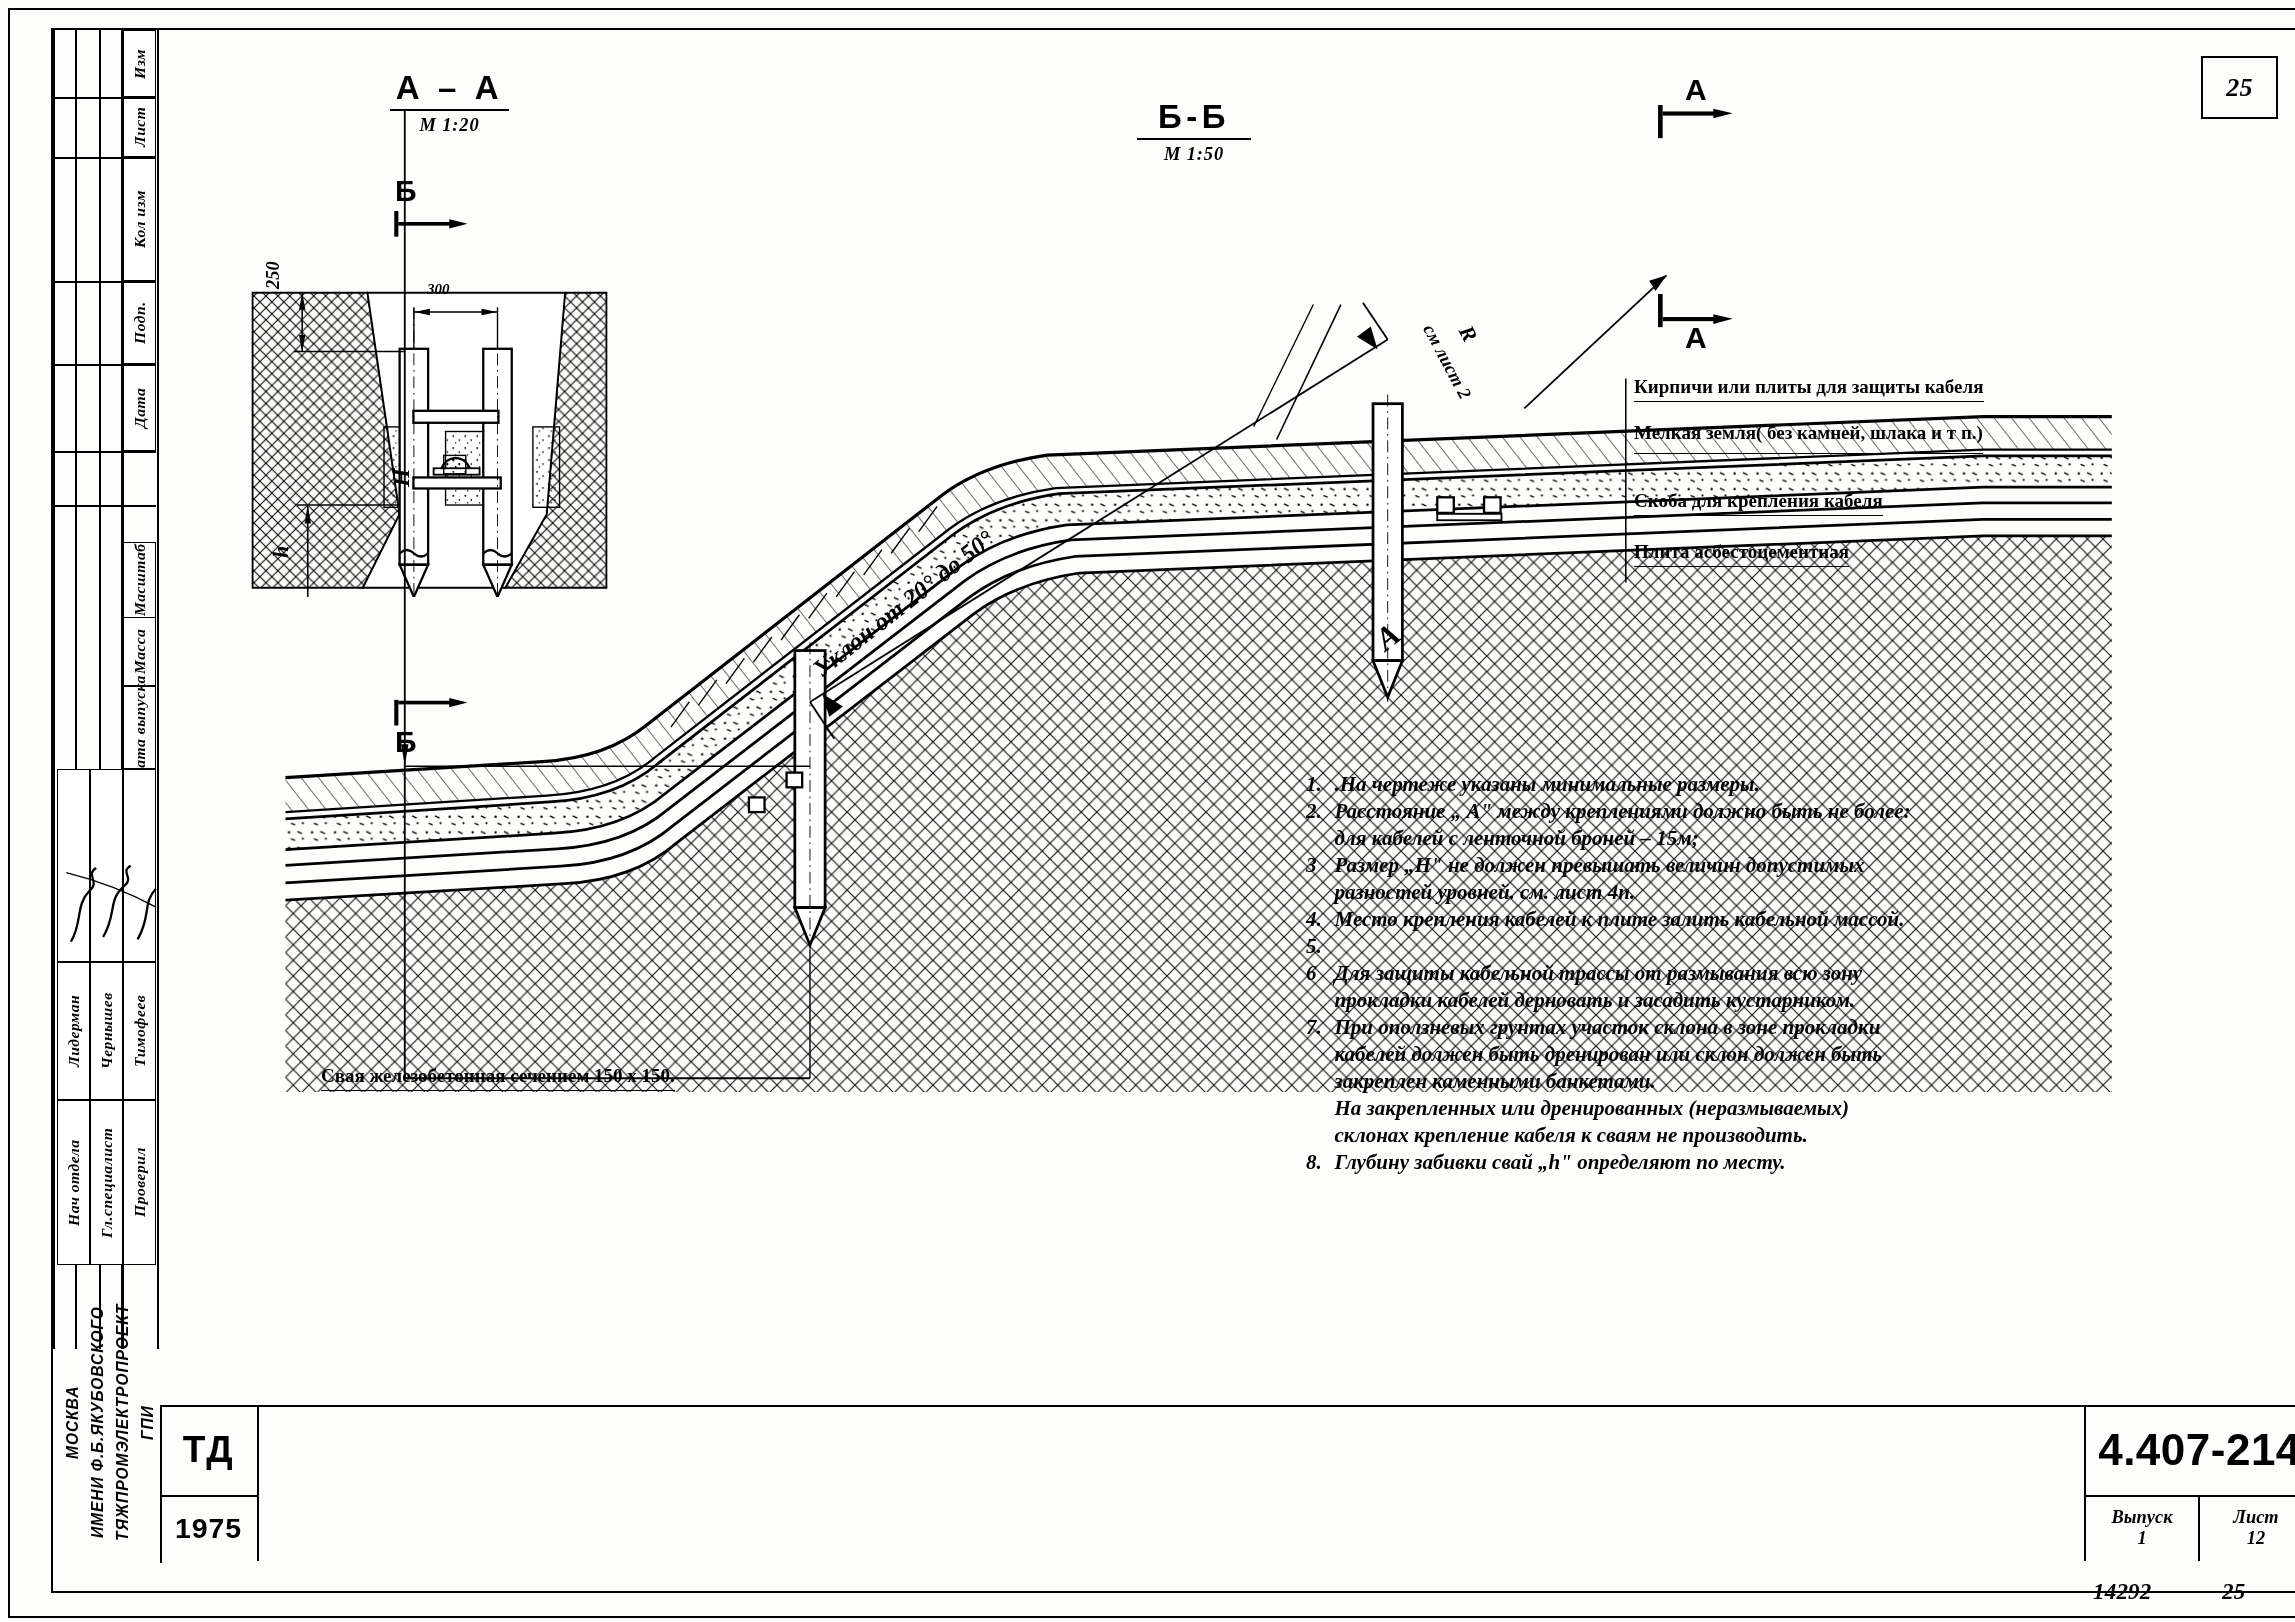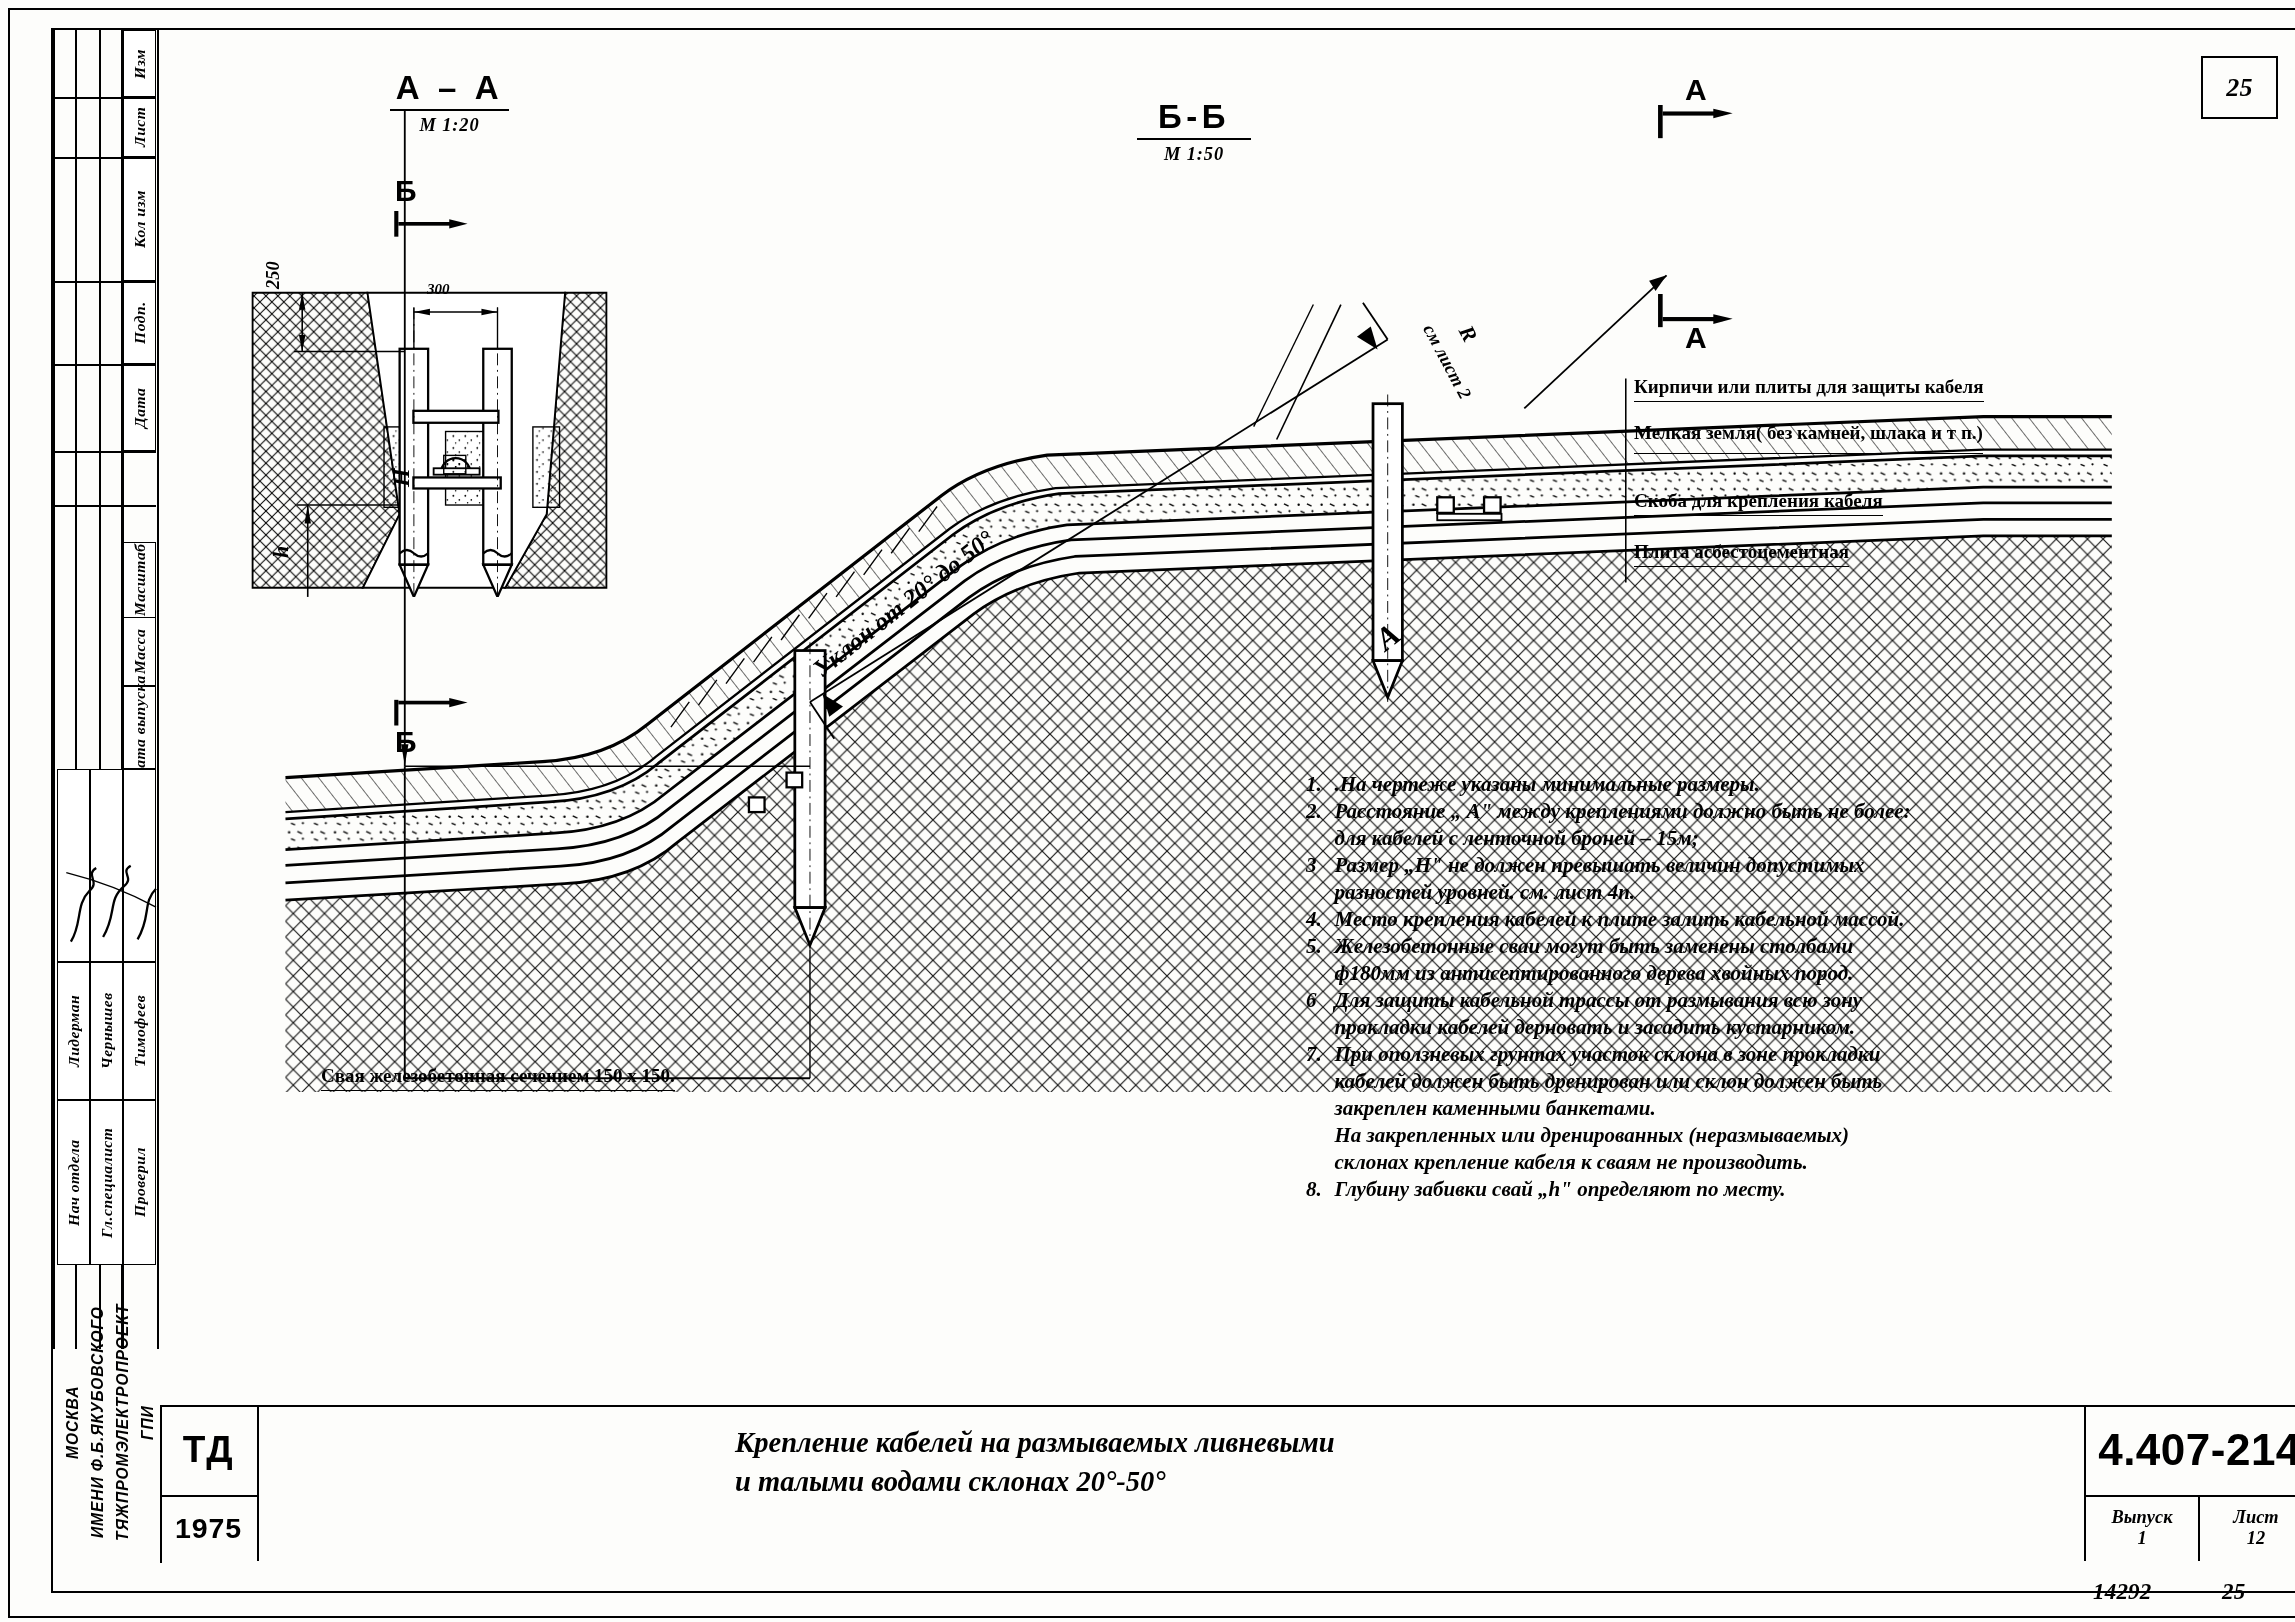--- a/index.html
+++ b/index.html
@@ -195,24 +195,20 @@
   <div class="abs" style="left:160px;top:1405px;width:2151px;height:156px;border-top:2.8px solid #000;border-left:2.8px solid #000;">
   </div>
 
   <div class="abs center" style="left:160px;top:1405px;width:97px;height:90px;border-right:2.8px solid #000;border-bottom:2.8px solid #000;">
     <span class="blocky" style="font-size:37px;letter-spacing:1.8px;">ТД</span>
   </div>
   <div class="abs center" style="left:160px;top:1495px;width:97px;height:66px;border-right:2.8px solid #000;">
     <span class="blocky" style="font-size:28.5px;letter-spacing:0.9px;">1975</span>
   </div>
 
-  <div class="abs" style="left:735px;top:1423px;width:1102px;">
-    <div class="tb-txt" style="font-size:28.5px;line-height:39px;">Крепление  кабелей на размываемых ливневыми</div>
-    <div class="tb-txt" style="font-size:28.5px;line-height:39px;">и талыми водами склонах 20°-50°</div>
-  </div>
 
   <div class="abs center" style="left:2084px;top:1405px;width:227px;height:90px;border-left:2.8px solid #000;border-bottom:2.8px solid #000;">
     <span class="blocky" style="font-size:44px;letter-spacing:0.5px;">4.407-214</span>
   </div>
   <div class="abs" style="left:2084px;top:1495px;width:227px;height:66px;border-left:2.8px solid #000;">
     <div class="abs center" style="left:0;top:0;width:112px;height:66px;border-right:2.3px solid #000;flex-direction:column;">
       <span class="tb-txt" style="font-size:18.4px;">Выпуск</span>
       <span class="tb-txt" style="font-size:18.4px;">1</span>
     </div>
     <div class="abs center" style="left:114px;top:0;width:112px;height:66px;flex-direction:column;">
@@ -491,24 +487,20 @@
         </span>
       </div>
       <div class="note" style="display: flex; align-items: flex-start;">
         <span class="note" style="min-width: 28.5px; flex: 0 0 28.5px;">4.</span>
         <span>
           <div class="note">Место крепления кабелей к плите залить кабельной массой.</div>
         </span>
       </div>
       <div class="note" style="display: flex; align-items: flex-start;">
         <span class="note" style="min-width: 28.5px; flex: 0 0 28.5px;">5.</span>
-        <span>
-          <div class="note">Железобетонные  сваи могут быть  заменены столбами</div>
-          <div class="note">ф180мм из антисептированного дерева хвойных пород.</div>
-        </span>
       </div>
       <div class="note" style="display: flex; align-items: flex-start;">
         <span class="note" style="min-width: 28.5px; flex: 0 0 28.5px;">6</span>
         <span>
           <div class="note">Для защиты кабельной трассы от размывания всю зону</div>
           <div class="note">прокладки кабелей дерновать и засадить кустарником.</div>
         </span>
       </div>
       <div class="note" style="display: flex; align-items: flex-start;">
         <span class="note" style="min-width: 28.5px; flex: 0 0 28.5px;">7.</span>

